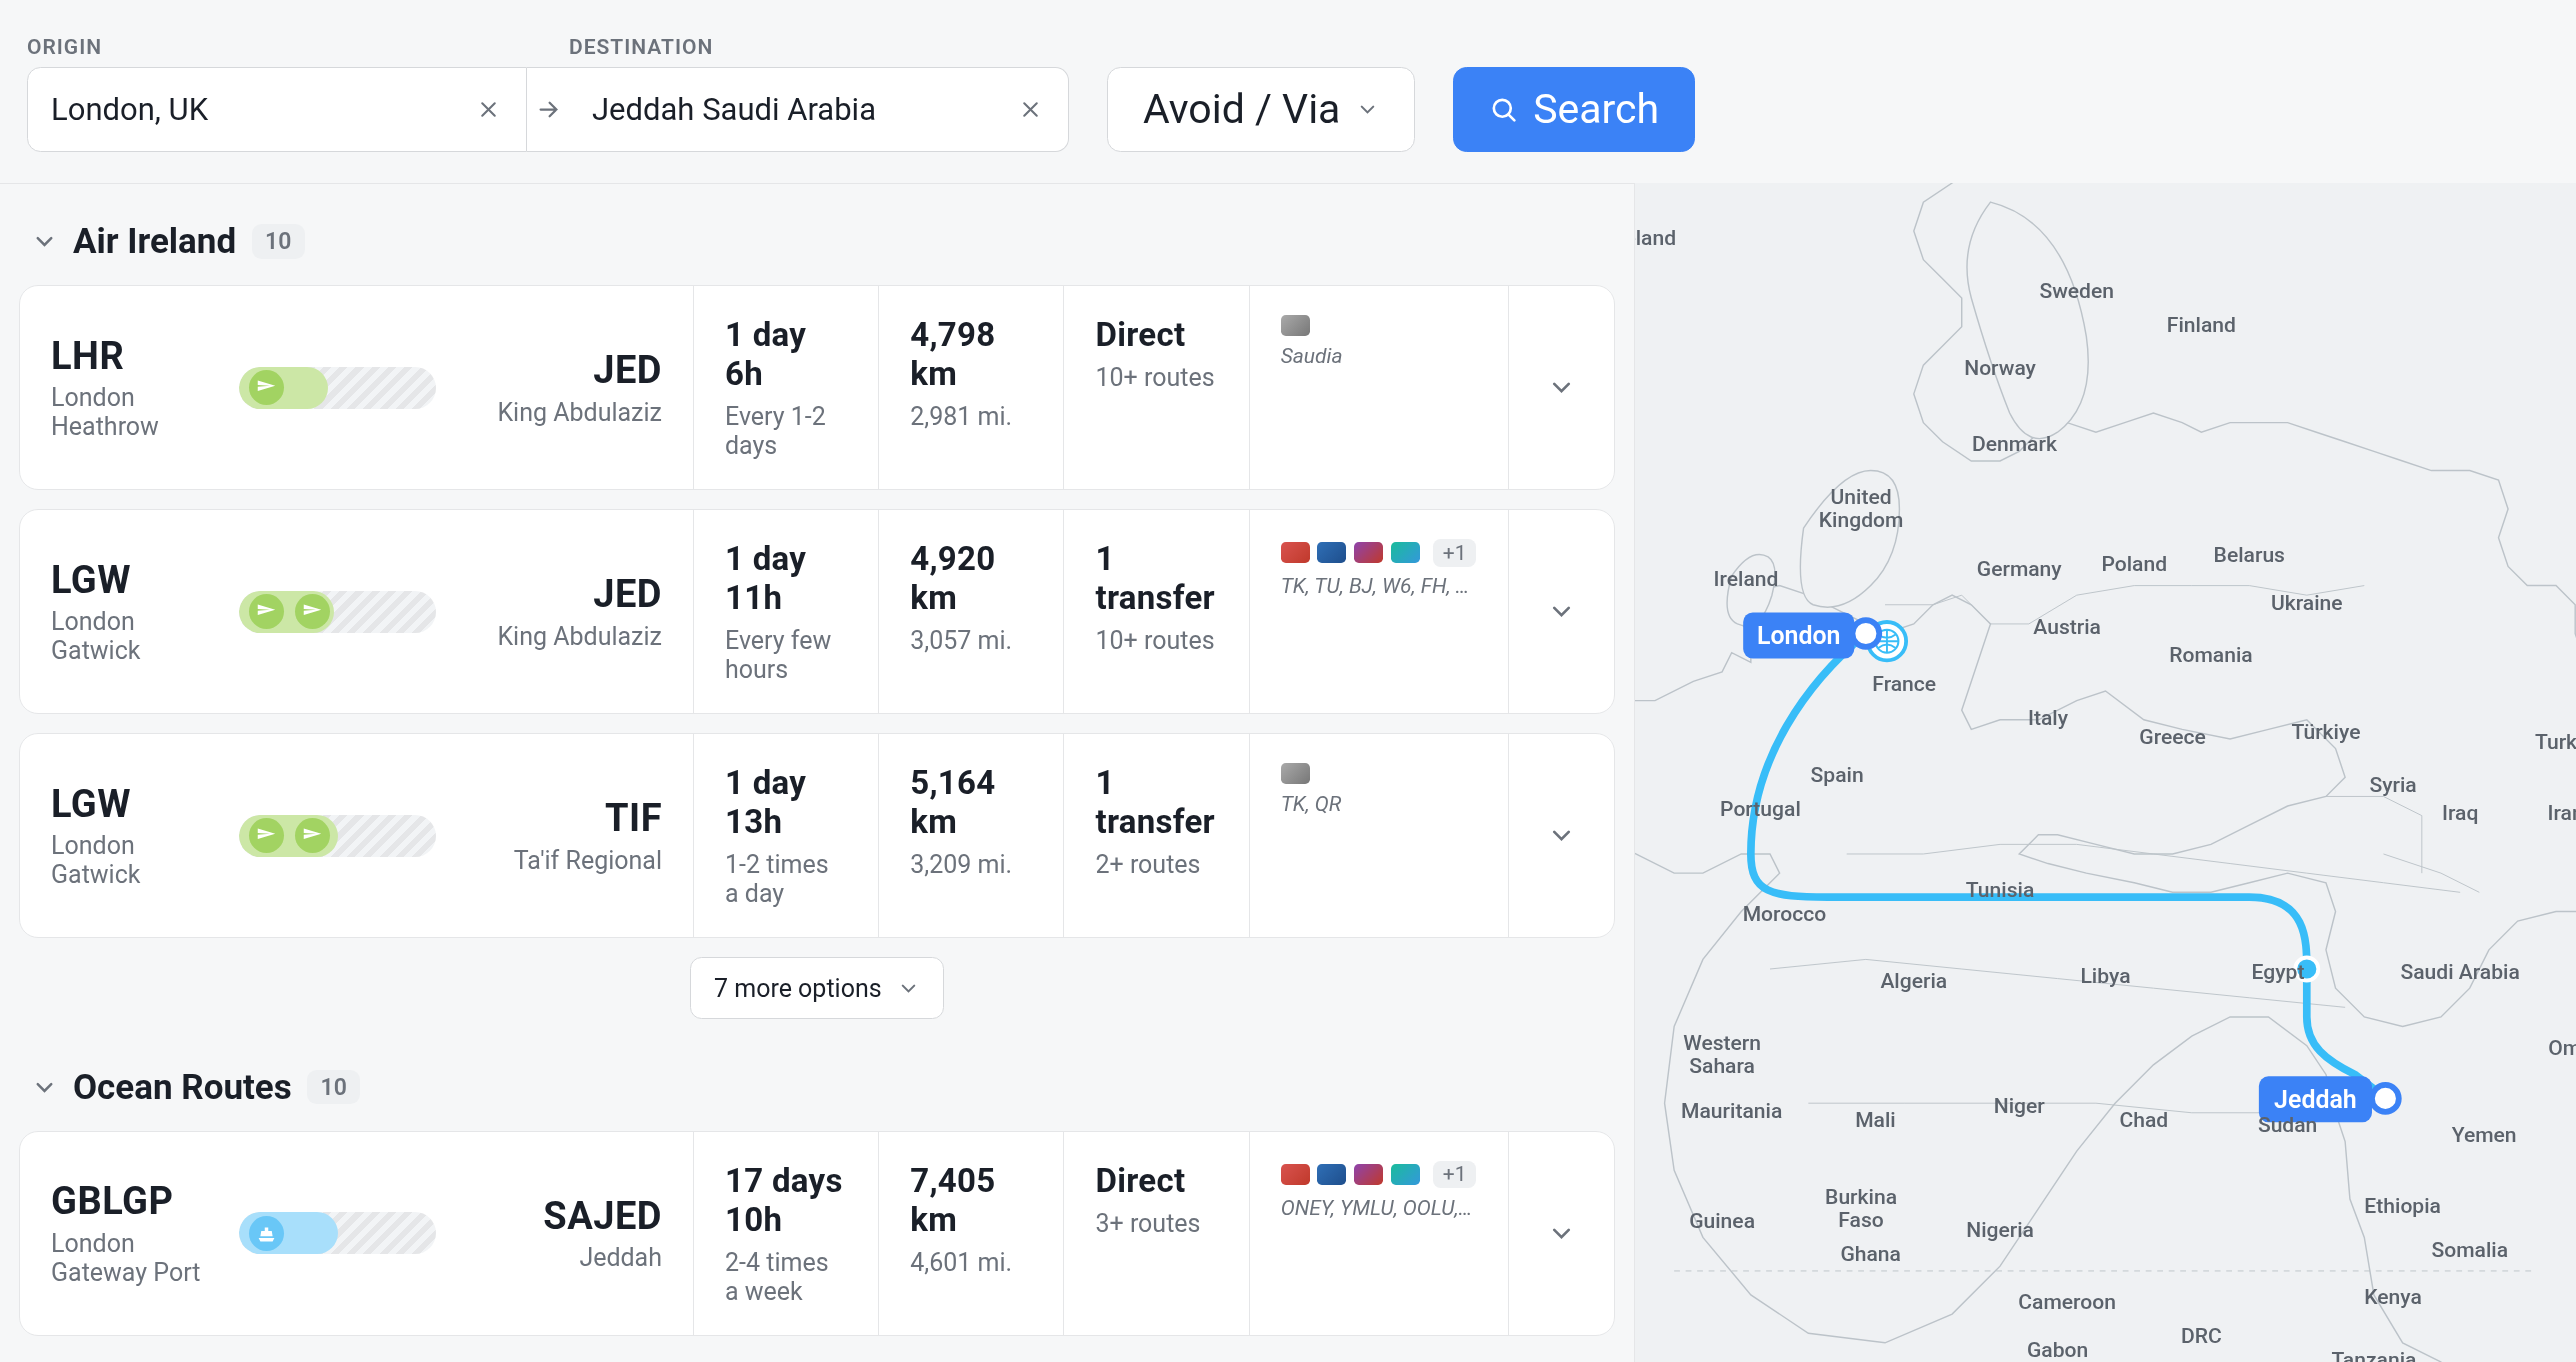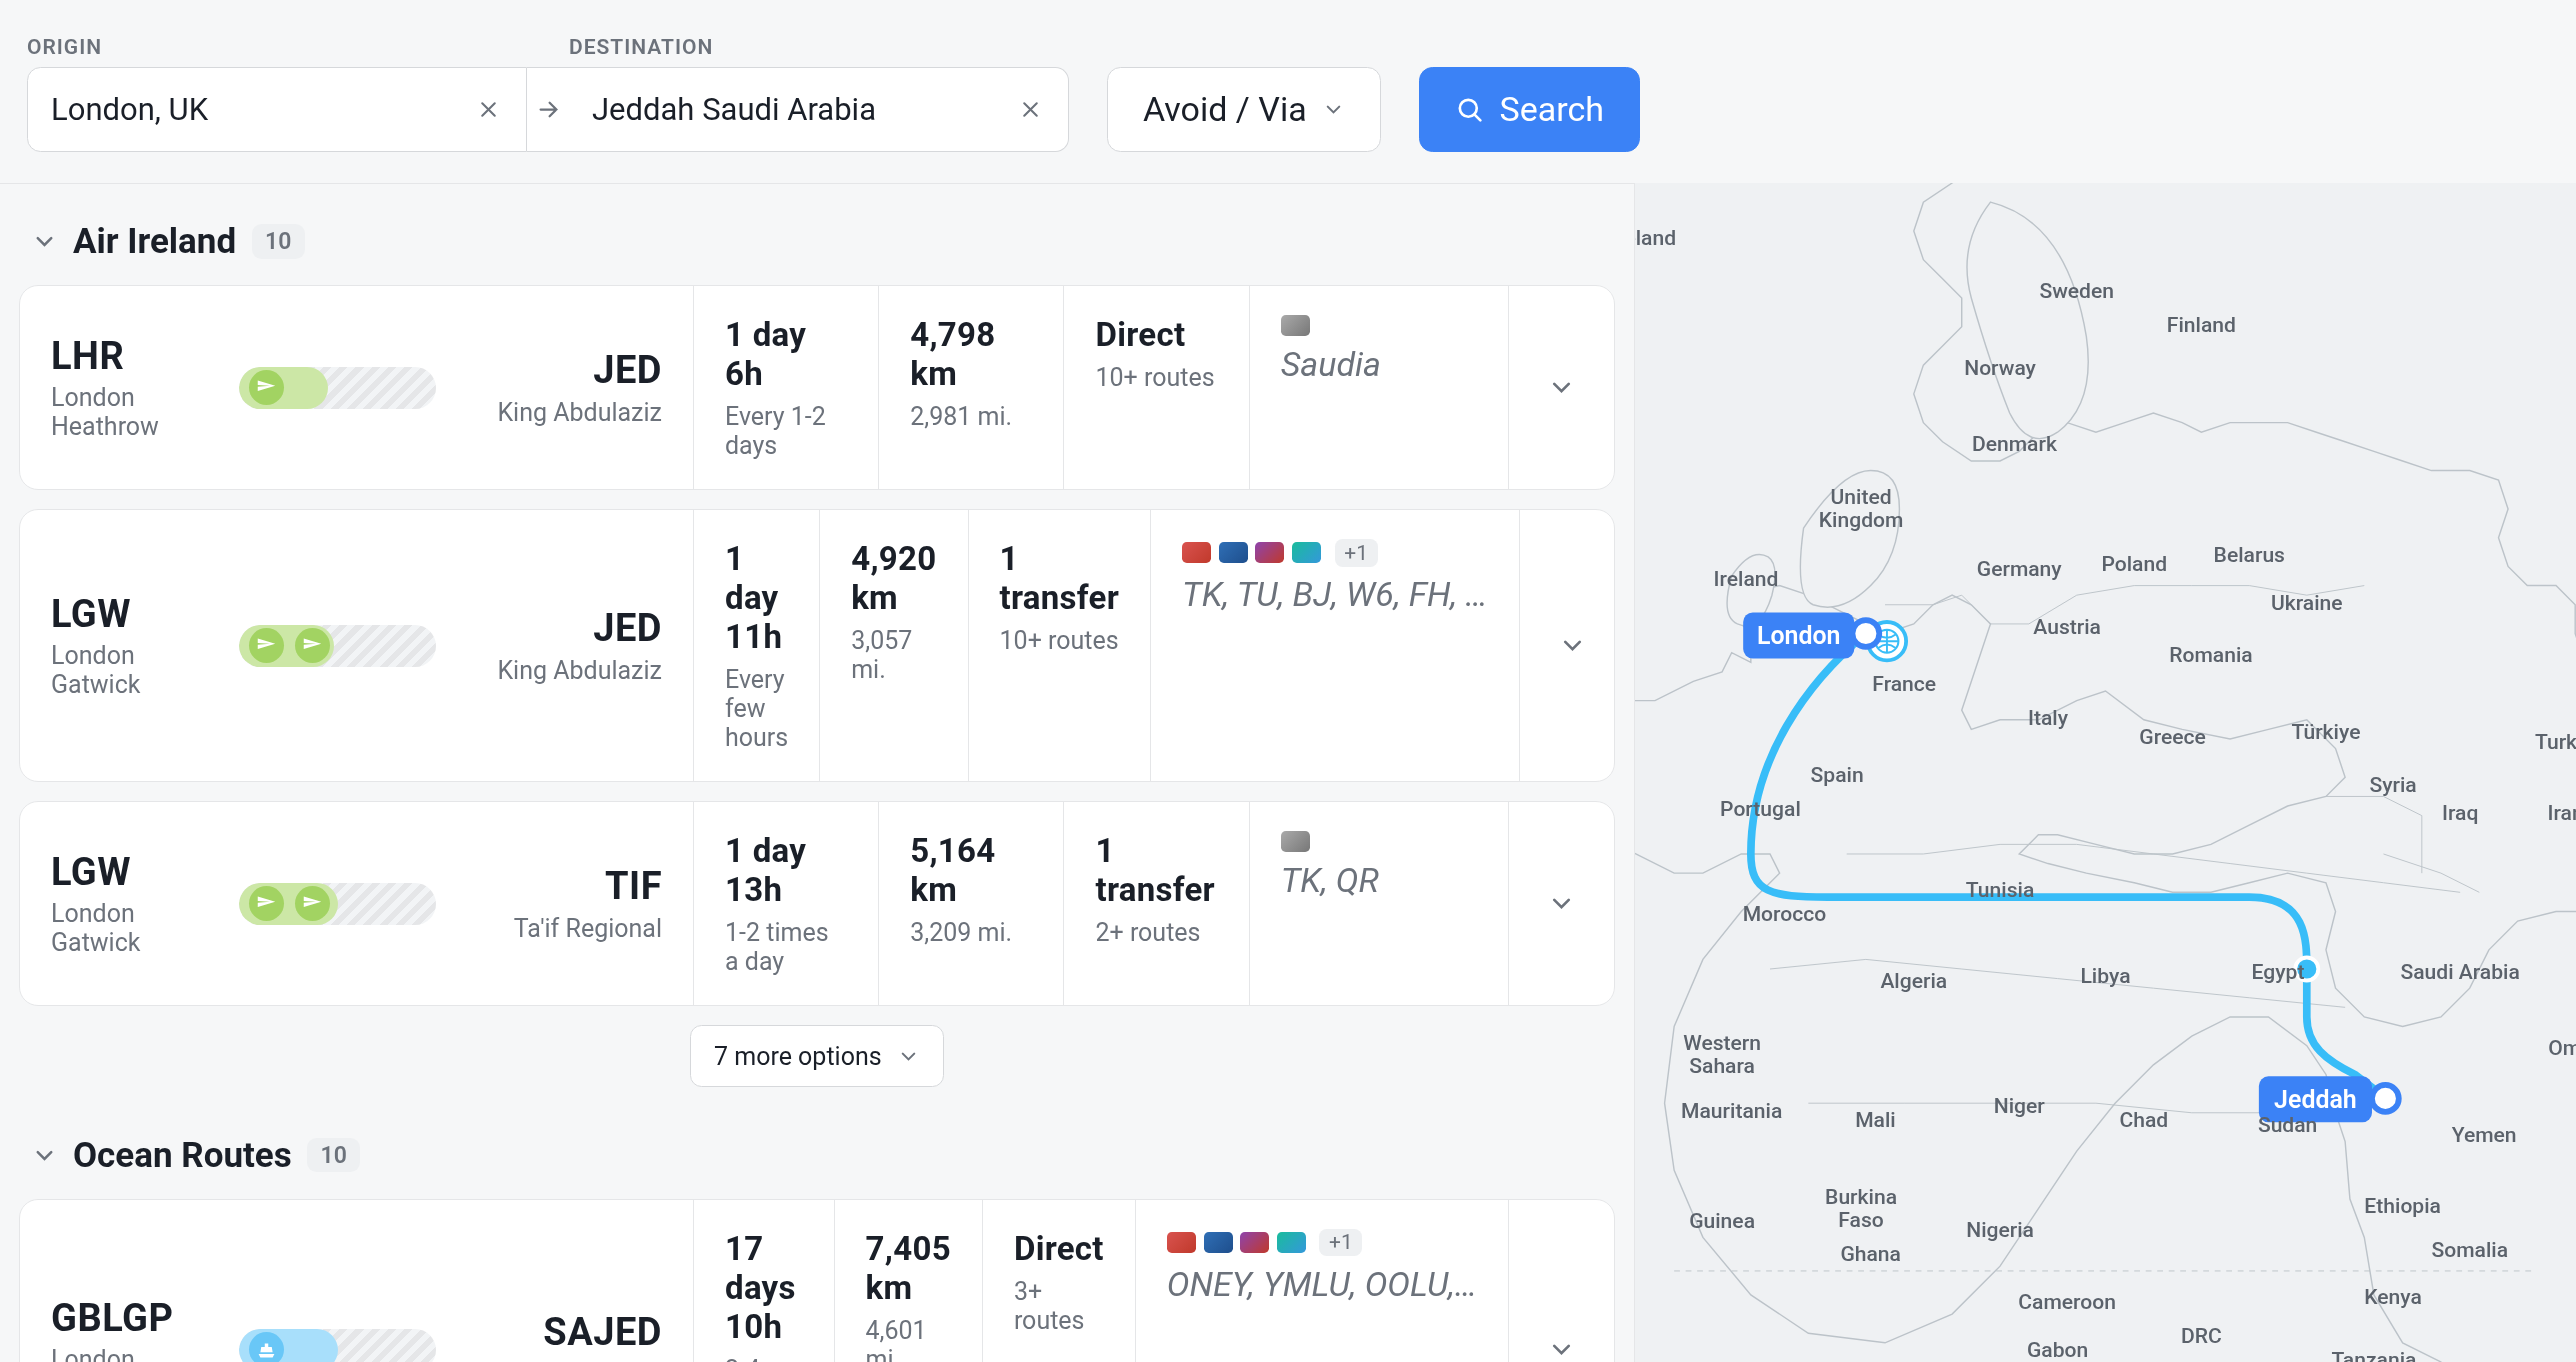--- a/index.html
+++ b/index.html
@@ -57,21 +57,21 @@
   }
   .swap{
     width:42px;height:85px;border-top:1px solid var(--border2);border-bottom:1px solid var(--border2);
     background:#fff;display:flex;align-items:center;justify-content:center;color:var(--muted);
     position:relative;z-index:1;
   }
   .swap svg{width:27px;height:27px;}
   .btn{
     height:85px;border-radius:13.5px;border:1px solid var(--border2);
     background:#fff;padding:0 35px;display:inline-flex;align-items:center;gap:15.4px;
-    font-size:34px;cursor:pointer;
+    font-size:41px;cursor:pointer;
   }
   .btn.primary{background:var(--blue);color:#fff;border-color:var(--blue);}
   .chev{width:23px;height:23px;color:var(--muted);}
 
   
   .main{
     position:absolute;top:183px;bottom:0;left:0;right:0;
     display:grid;grid-template-columns:1fr 942px;
   }
   .left{overflow-y:auto;padding:0 19px 38px 19px;}
@@ -90,21 +90,21 @@
     background:#fff;border:1px solid var(--border);border-radius:19px;
     display:grid;
     grid-template-columns: 673px 1fr 1fr 1fr 1.4fr 106px;
     align-items:stretch;
     margin-bottom:19px;
   }
   .card > div{padding:29px 31px;}
   .card .cell{border-left:1px solid var(--border);}
   .big{font-size:33px;font-weight:700;letter-spacing:0.3px;}
   .sub{font-size:25px;color:var(--muted);margin-top:9px;}
-  .carriers{font-size:34px;font-style:italic;color:var(--muted);margin-top:7.7px;white-space:nowrap;overflow:hidden;text-overflow:ellipsis;}
+  .carriers{font-size:21px;font-style:italic;color:var(--muted);margin-top:7.7px;white-space:nowrap;overflow:hidden;text-overflow:ellipsis;}
   .od-cell{
     border-left:none;
     display:grid;grid-template-columns:173px 1fr 211px;align-items:center;gap:15.4px;
   }
   .code{font-size:38px;font-weight:700;letter-spacing:0.5px;}
   .name{font-size:25px;color:var(--muted);margin-top:5.8px;}
   .right-col{text-align:right;}
   .progress{
     height:42px;border-radius:960px;
     background:repeating-linear-gradient(-45deg,var(--border) 0 5.8px,transparent 5.8px 11.5px),#f2f4f6;

